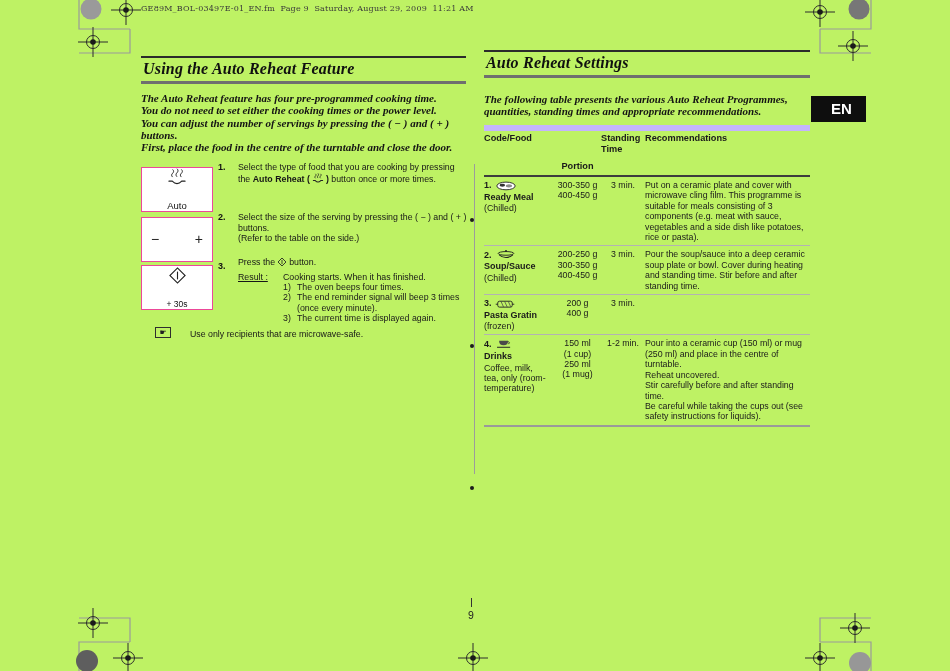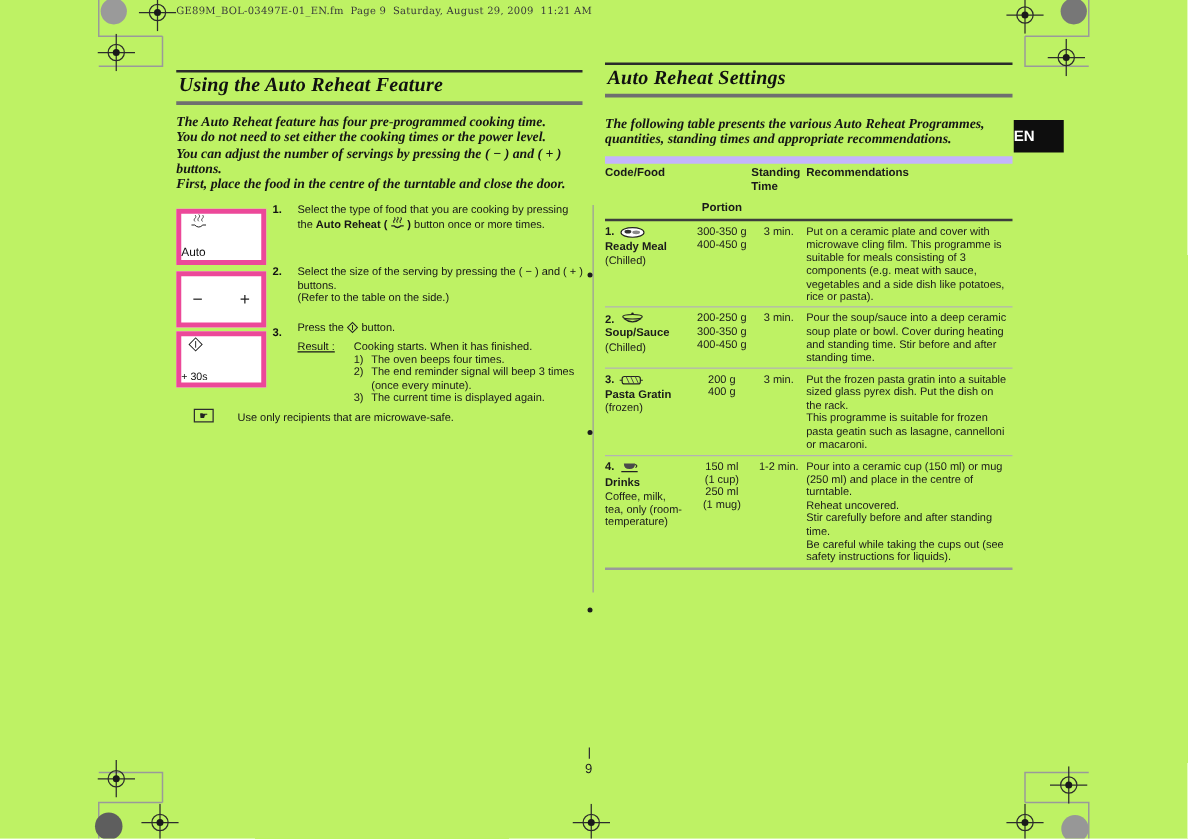--- a/index.html
+++ b/index.html
@@ -21,22 +21,22 @@
                     font-size:16px; color:#101010; letter-spacing:.2px; }
   .tb-left  { left:141px; top:56px; width:325px; }
   .tb-right { left:484px; top:50px; width:326px; }
 
   .intro { position:absolute; font-family:"Liberation Serif", serif; font-style:italic; font-weight:bold;
            font-size:11px; line-height:12.3px; color:#141414; white-space:pre; }
   .intro-left  { left:141px; top:92px; }
   .intro-right { left:484px; top:93px; }
 
   
-  .panel-btn { position:absolute; width:72px; height:45px; border:4px solid #ec4899; background:#fff;
-               display:flex; flex-direction:column; justify-content:center;gap:12px; }
+  .panel-btn { position:absolute; width:72px; height:45px; border:1px solid #ec4899; background:#fff;
+               display:flex; flex-direction:column; align-items:center; justify-content:center;gap:12px; }
   .btn-auto   { left:141px; top:167px; }
   .btn-adjust { left:141px; top:217px; }
   .btn-start  { left:141px; top:265px; }
   .btn-label  { font-size:9.5px; color:#111; margin-top:1px; }
   .btn-label-s{ font-size:8.5px; color:#111; margin-top:2px; }
   .btn-adjust span { position:absolute; top:50%; transform:translateY(-55%); font-size:14px; color:#222; }
   .btn-adjust .minus { left:9px; }
   .btn-adjust .plus  { right:9px; }
 
   
@@ -52,22 +52,22 @@
 
   .note-icon { position:absolute; left:155px; top:327px; width:16px; height:11px; border:1px solid #2e2e2e;
                font-size:8px; line-height:9px; text-align:center; color:#222; }
   .note-text { position:absolute; left:190px; top:329px; font-size:8.8px; color:#161616; }
 
   
   .gutter-line { position:absolute; left:474px; top:164px; width:1px; height:310px; background:#9c9c9c; }
   .gdot { position:absolute; width:4px; height:4px; border-radius:50%; background:#1c1c1c; left:470px; }
 
   
-  .en-tab { position:absolute; left:811px; top:96px; width:40px; height:26px; background:#0e0e0e;
-            color:#fff; font-weight:bold; font-size:12px; line-height:26px; padding-left:0; }
+  .en-tab { position:absolute; left:811px; top:96px; width:55px; height:26px; background:#0e0e0e;
+            color:#fff; font-weight:bold; font-size:15px; line-height:26px; padding-left:20px; }
 
   
   .settings-table { position:absolute; left:484px; top:125px; width:326px; font-size:8.8px; }
   .trow, .thead { display:grid; grid-template-columns:70px 47px 44px 165px; }
   .thead { border-top:6px solid #c4b5fd; border-bottom:2px solid #3d3d3d; padding:2px 0 3px 0;
            font-weight:bold; font-size:9.2px; line-height:11px; }
   .thead .hc-portion { text-align:center;margin-top:28px; }
   .trow { border-bottom:1px solid #b3b3b3; padding:3px 0 3px 0; }
   .trow:last-child { border-bottom:2px solid #9a9a9a; }
   .cell { line-height:10.2px; }
@@ -310,26 +310,20 @@
               <path d="M6.5,3.5 l3,6.5 M10.5,3.5 l3,6.5 M14.5,3.5 l3,6.5" stroke="#444" stroke-width=".8"></path>
               <path d="M0.8,6.8 h2.2 M19,6.8 h2.2" stroke="#222" stroke-width="1"></path>
             </svg>
         </div>
         <div class="fname">Pasta Gratin</div>
         <div class="fstate">(frozen)</div>
       </div>
       <div class="cell c-portion">200 g
 400 g</div>
       <div class="cell c-time">3 min.</div>
-      <div class="cell c-rec">Put the frozen pasta gratin into a suitable
-sized glass pyrex dish. Put the dish on
-the rack.
-This programme is suitable for frozen
-pasta geatin such as lasagne, cannelloni
-or macaroni.</div>
     </div>
 
     <div class="trow">
       <div class="cell c-food">
         <div class="food-head">
             <span class="rnum">4.</span>
           <svg width="18" height="12" viewBox="0 0 22 13" fill="none">
               <path d="M5,2.5 h11 q0,5.5 -5.5,5.5 q-5.5,0 -5.5,-5.5 z" fill="#4a4a4a"></path>
               <path d="M16,3.5 q3.2,1 0.4,3.2" stroke="#222" stroke-width="1"></path>
               <path d="M2.5,10.5 h16" stroke="#222" stroke-width="1.2"></path>

